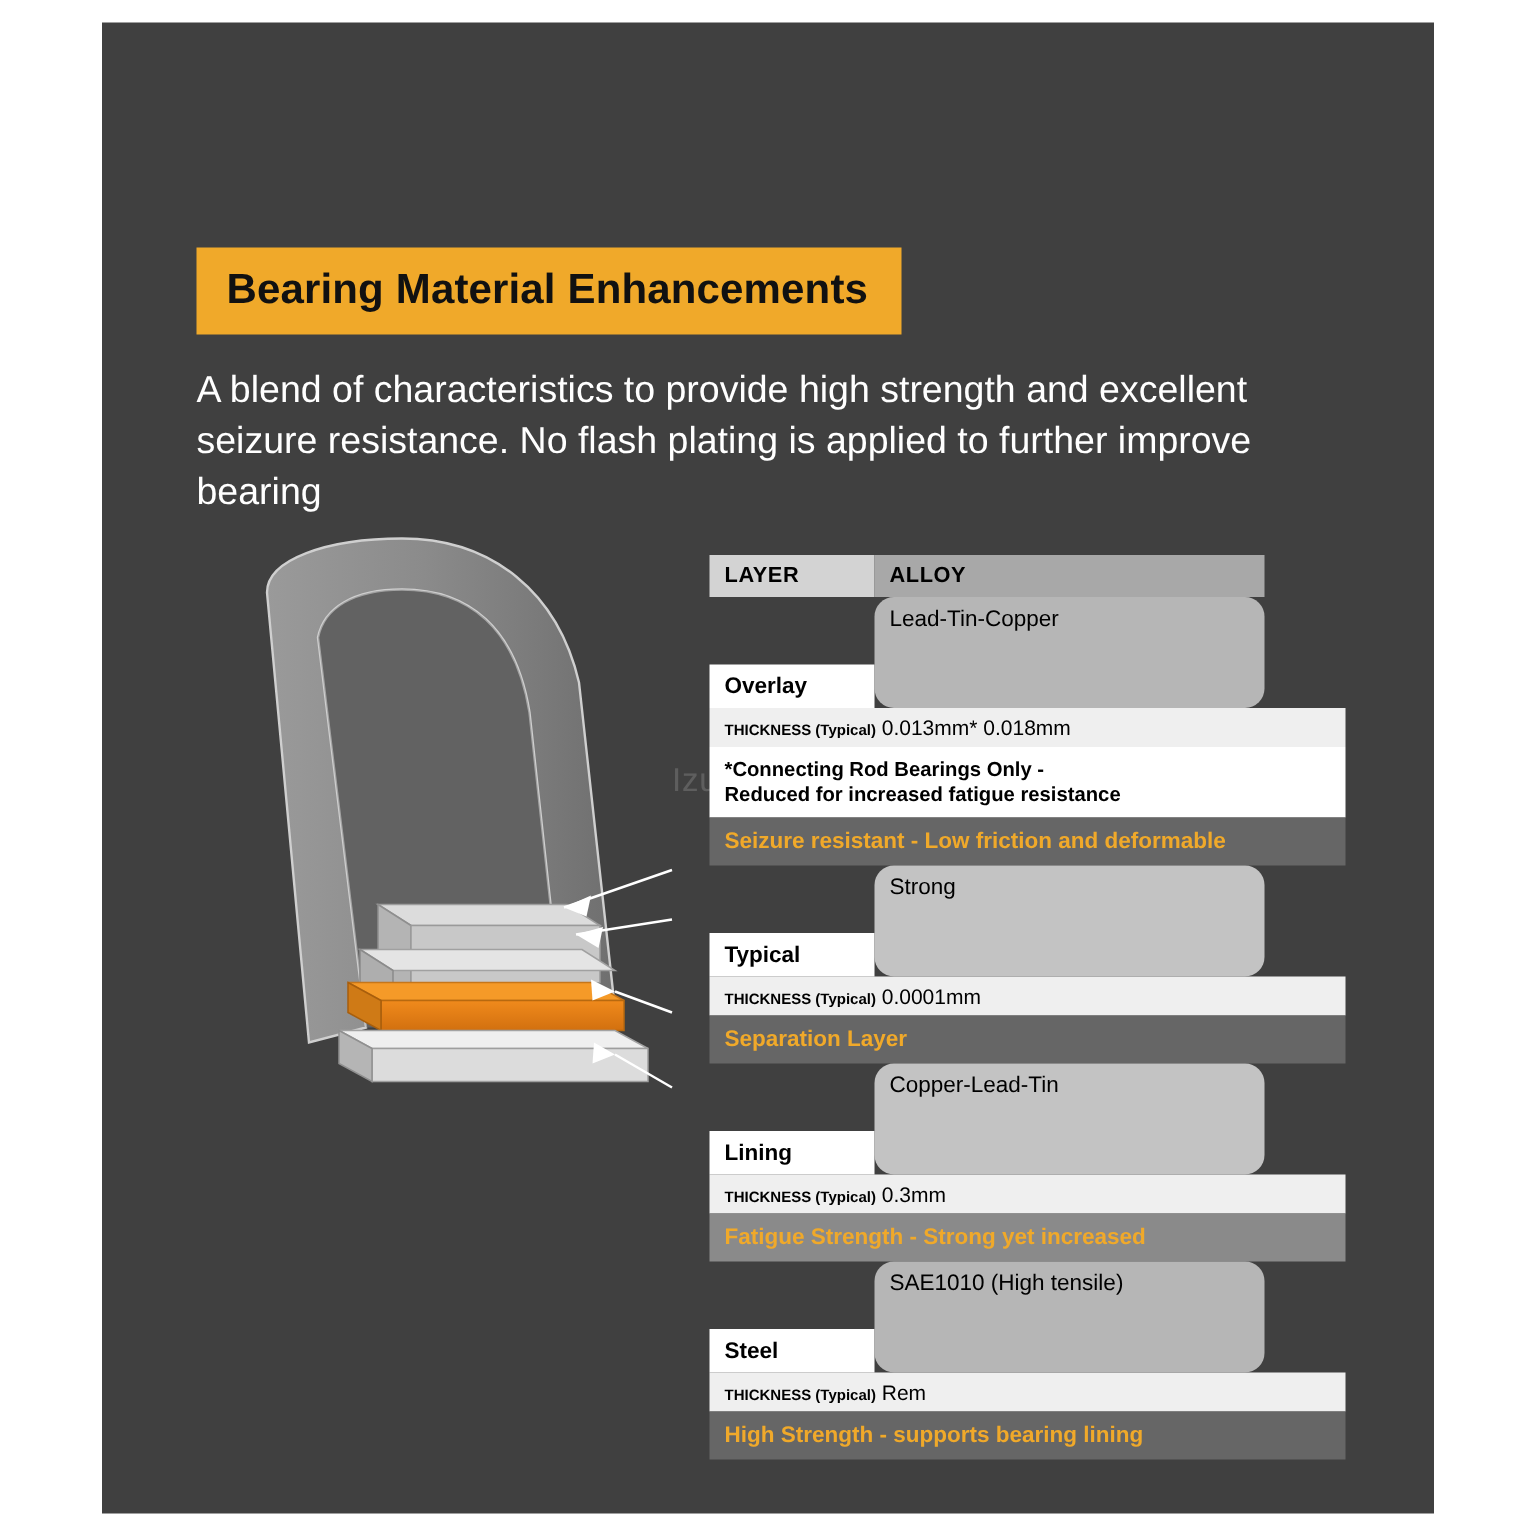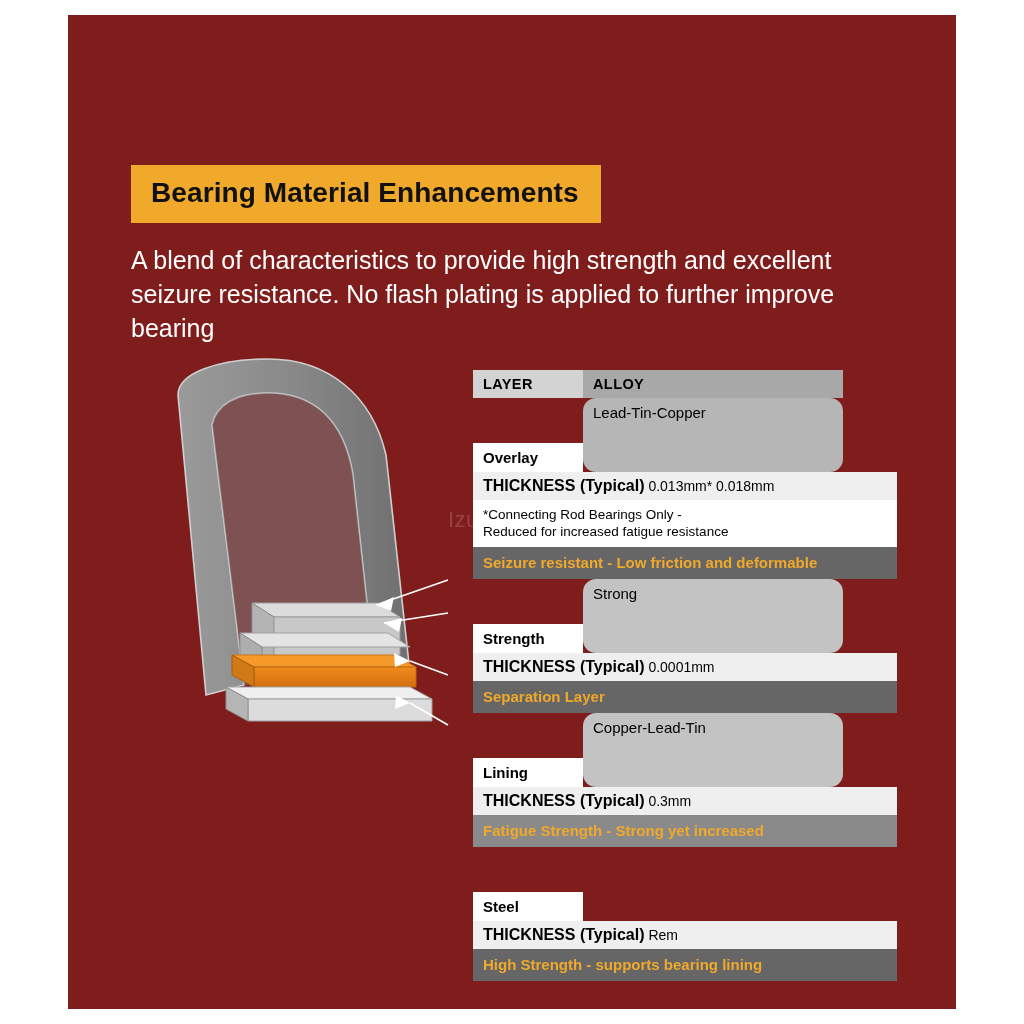--- a/index.html
+++ b/index.html
@@ -18,21 +18,21 @@
     width: 1024px;
     height: 1024px;
     background: #ffffff;
   }
   #panel {
     position: absolute;
     left: 68px;
     top: 15px;
     width: 888px;
     height: 994px;
-    background: #7f1d1d;
+    background: #404040;
     overflow: hidden;
   }
 
   
   #title-banner {
     position: absolute;
     left: 63px;
     top: 150px;
     background: #f0a92a;
     padding: 12px 22px 14px 20px;
@@ -123,29 +123,30 @@
   }
   .row-thick {
     background: #efefef;
     color: #000;
     padding: 5px 0 5px 10px;
     box-sizing: border-box;
     font-size: 14px;
   }
   .row-thick .lbl {
     font-weight: bold;
-    font-size: 16px;
+    font-size: 10px;
   }
   .row-note {
     background: #ffffff;
     color: #000;
     padding: 6px 0 7px 10px;
     box-sizing: border-box;
     font-size: 13.5px;
     line-height: 17px;
+    font-weight: bold;
   }
   .row-prop {
     background: #666666;
     color: #f0a92a;
     padding: 7px 0 8px 10px;
     box-sizing: border-box;
     font-size: 15px;
     font-weight: bold;
   }
   .row-prop.light {
@@ -240,41 +241,42 @@
       </div>
       <div class="row-thick">
         <span class="lbl">THICKNESS (Typical)</span> 
         <span>0.013mm* 0.018mm</span>
       </div>
       <div class="row-note" style="white-space:pre-line;">*Connecting Rod Bearings Only -
 Reduced for increased fatigue resistance</div>
       <div class="row-prop">Seizure resistant - Low friction and deformable</div>
 
       <div class="row row-layer alt">
-        <div class="cell-label">Strength</div>
+        <div class="cell-label">Typical</div>
         <div class="cell-value">Strong</div>
       </div>
       <div class="row-thick">
         <span class="lbl">THICKNESS (Typical)</span> 
         <span>0.0001mm</span>
       </div>
       <div class="row-prop">Separation Layer</div>
 
       <div class="row row-layer alt">
         <div class="cell-label">Lining</div>
         <div class="cell-value">Copper-Lead-Tin</div>
       </div>
       <div class="row-thick">
         <span class="lbl">THICKNESS (Typical)</span> 
         <span>0.3mm</span>
       </div>
       <div class="row-prop light">Fatigue Strength - Strong yet increased</div>
 
       <div class="row row-layer">
         <div class="cell-label">Steel</div>
+        <div class="cell-value">SAE1010 (High tensile)</div>
       </div>
       <div class="row-thick">
         <span class="lbl">THICKNESS (Typical)</span> 
         <span>Rem</span>
       </div>
       <div class="row-prop">High Strength - supports bearing lining</div>
 
     </div>
 
   </div>

